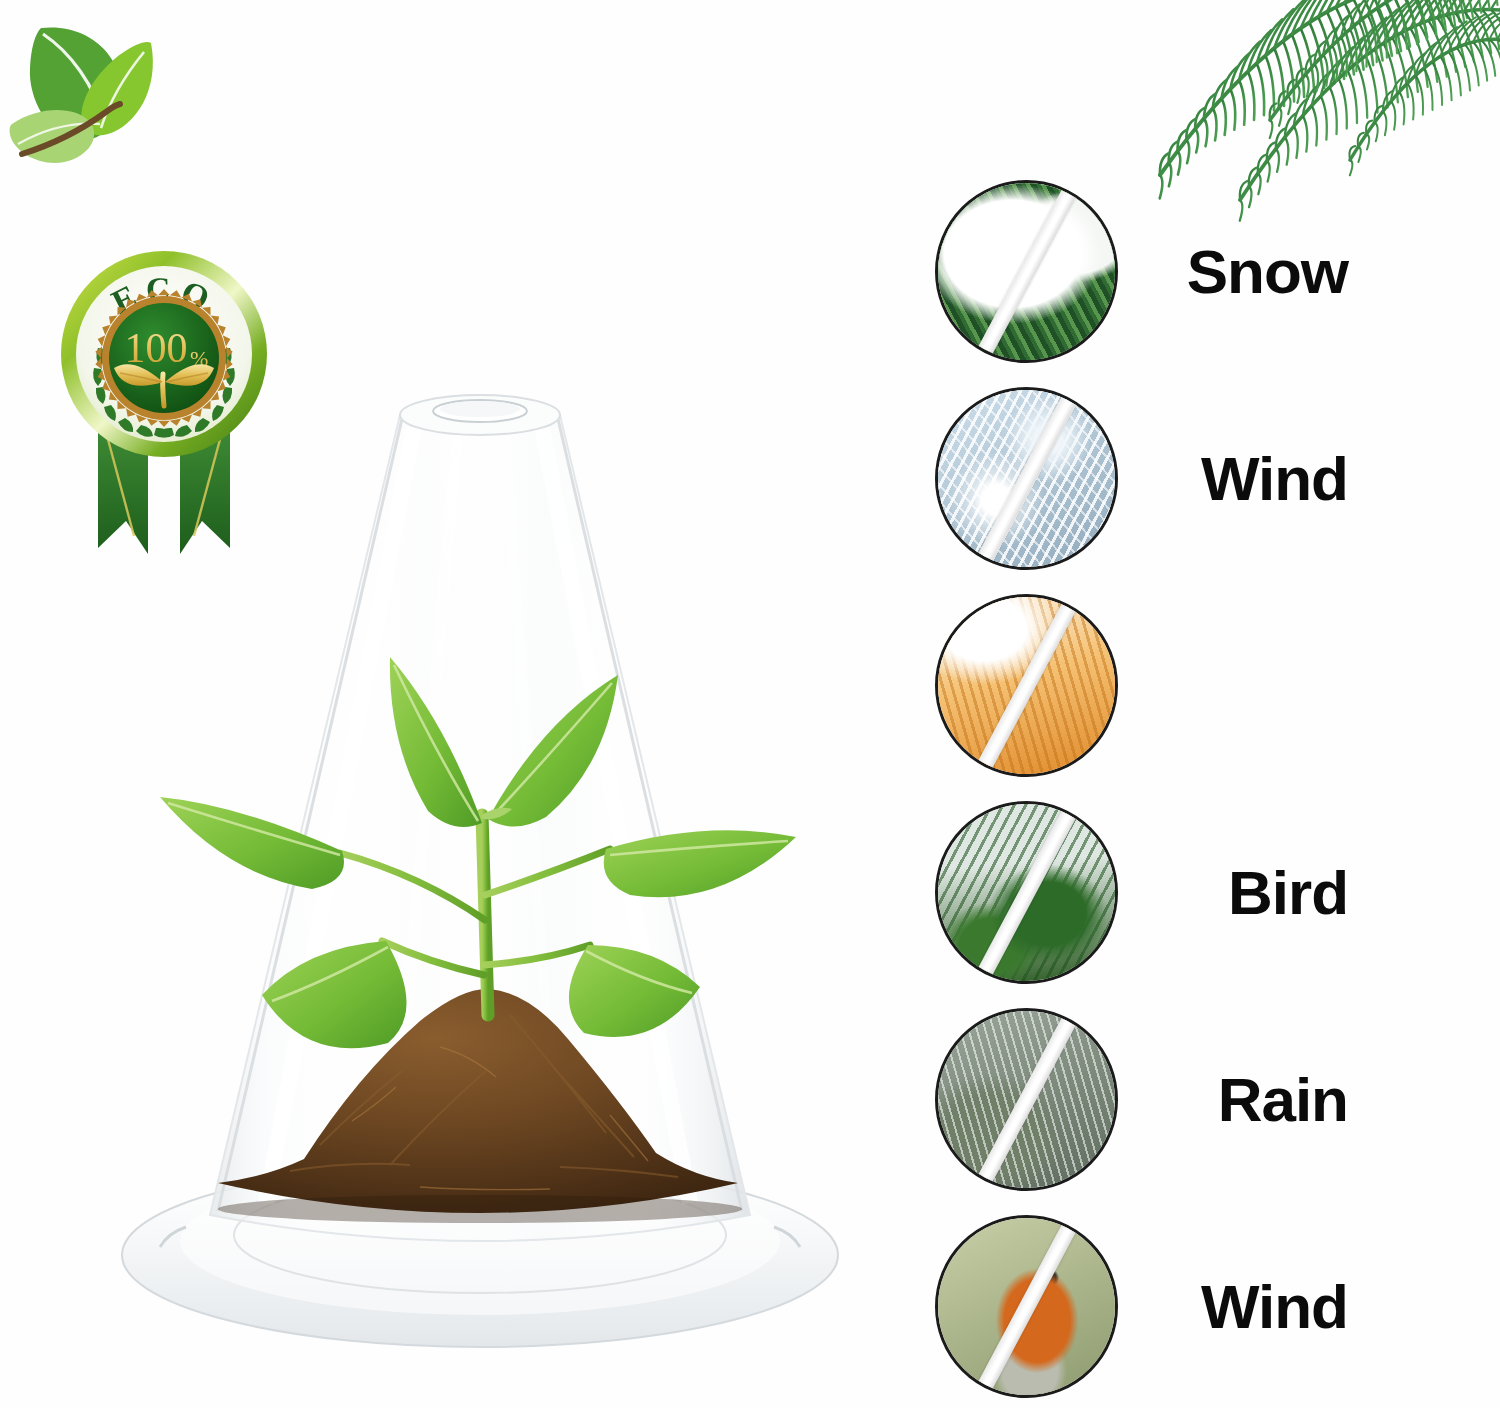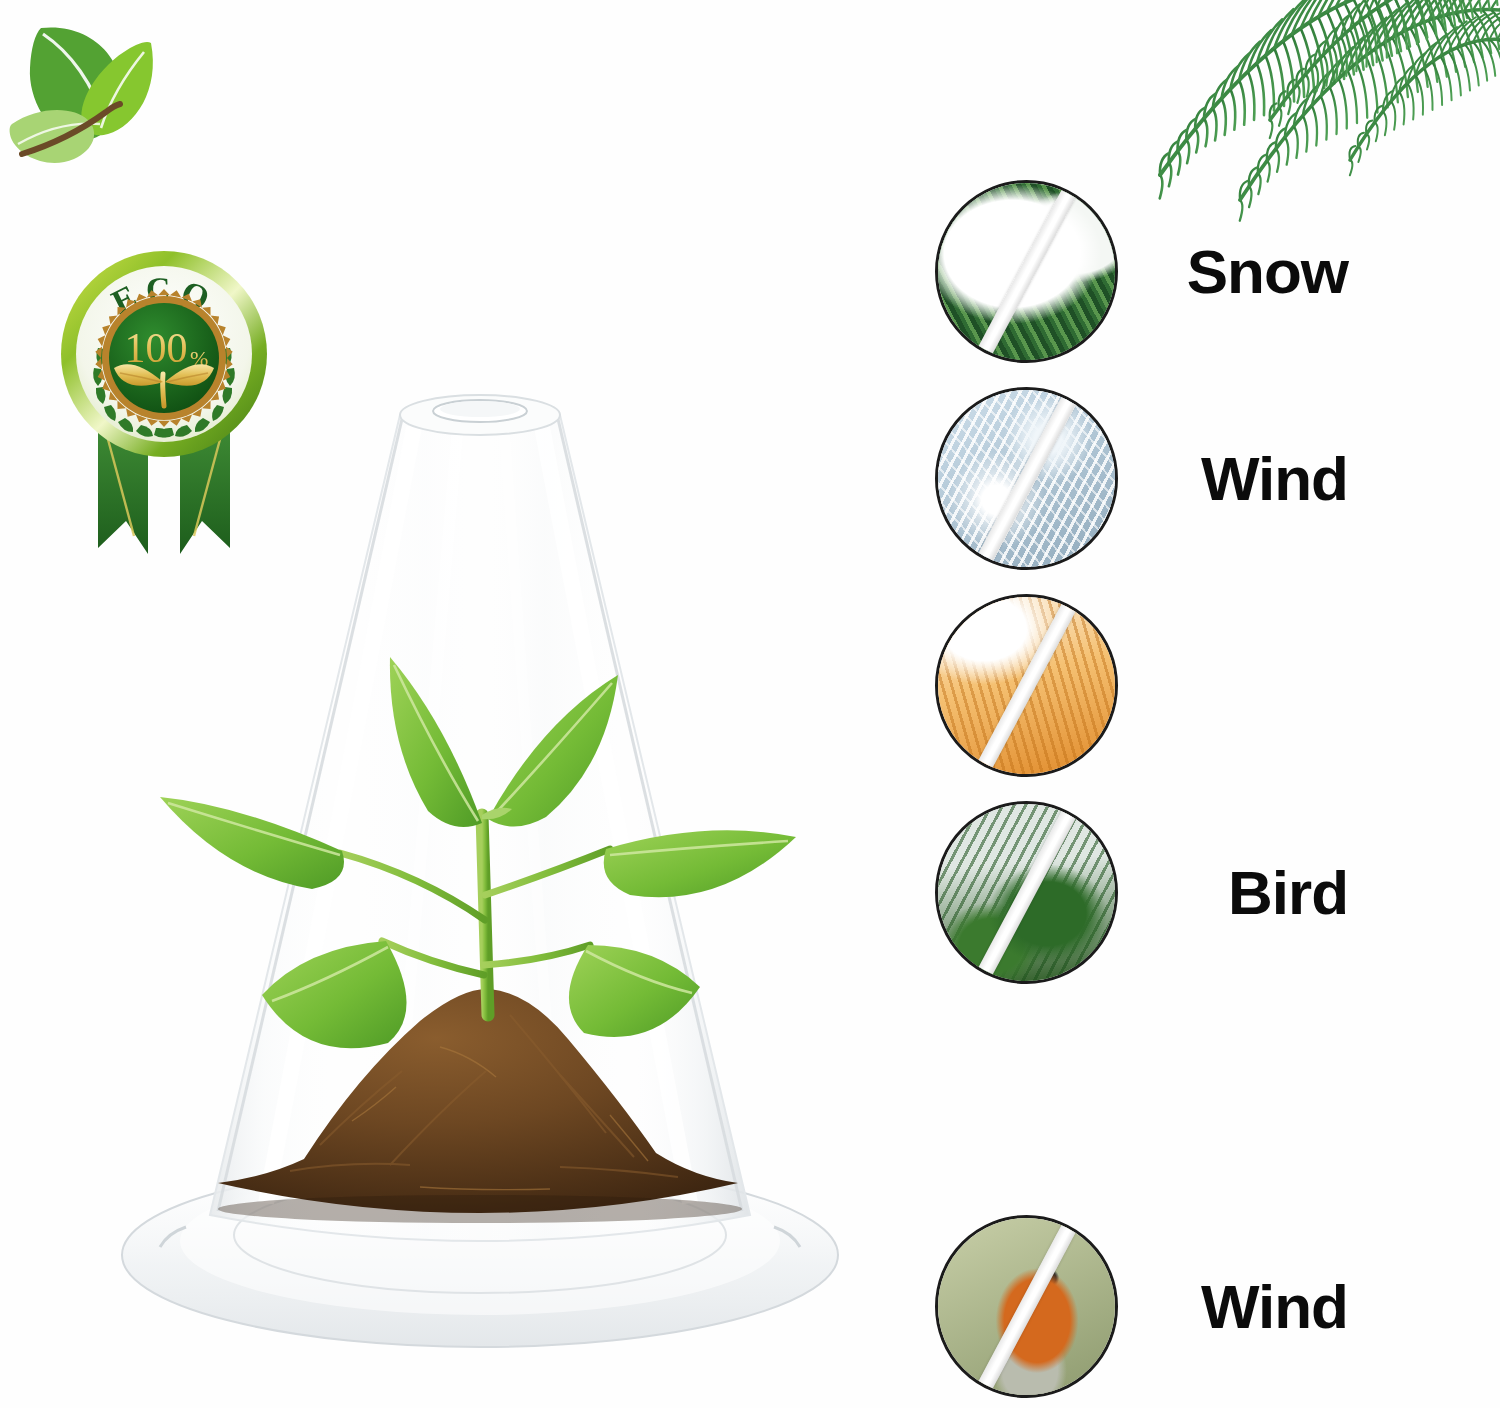--- a/index.html
+++ b/index.html
@@ -552,20 +552,27 @@
     </div>
 
     <div class="feature-row" style="top:621px">
       <div class="feature-icon">
         <div class="photo" id="ph-wind" style="background: radial-gradient(48% 40% at 62% 62%, rgb(45, 107, 40) 0px, rgb(45, 107, 40) 45%, rgba(45, 107, 40, 0) 70%), radial-gradient(40% 34% at 30% 80%, rgb(59, 122, 46) 0px, rgb(59, 122, 46) 45%, rgba(59, 122, 46, 0) 72%), repeating-linear-gradient(-62deg, rgba(27, 80, 26, 0.55) 0px, rgba(27, 80, 26, 0.55) 3px, rgba(120, 180, 90, 0) 3px, rgba(120, 180, 90, 0) 10px), linear-gradient(175deg, rgb(223, 231, 226) 0px, rgb(223, 231, 226) 34%, rgb(46, 93, 38) 100%);"></div>
           <div class="slash"></div>
       </div>
       <div class="feature-label">Bird</div>
     </div>
 
+    <div class="feature-row" style="top:828px">
+      <div class="feature-icon">
+        <div class="photo" id="ph-rain" style="background: repeating-linear-gradient(74deg, rgba(255, 255, 255, 0.55) 0px, rgba(255, 255, 255, 0.55) 2px, rgba(255, 255, 255, 0) 2px, rgba(255, 255, 255, 0) 8px), radial-gradient(55% 45% at 30% 70%, rgb(111, 127, 104) 0px, rgb(111, 127, 104) 50%, rgba(111, 127, 104, 0) 76%), linear-gradient(160deg, rgb(154, 167, 154), rgb(93, 107, 92));"></div>
+          <div class="slash"></div>
+      </div>
+      <div class="feature-label">Rain</div>
+    </div>
 
     <div class="feature-row" style="top:1035px">
       <div class="feature-icon">
         <div class="photo" id="ph-bird" style="background: radial-gradient(30% 38% at 56% 58%, rgb(212, 105, 30) 0px, rgb(212, 105, 30) 62%, rgba(212, 105, 30, 0) 78%), radial-gradient(circle at 63% 34%, rgb(43, 43, 43) 0px, rgb(43, 43, 43) 4%, rgba(43, 43, 43, 0) 6%), radial-gradient(26% 30% at 52% 86%, rgb(185, 188, 174) 0px, rgb(185, 188, 174) 60%, rgba(185, 188, 174, 0) 80%), linear-gradient(155deg, rgb(200, 207, 168), rgb(141, 154, 110));"></div>
           <div class="slash"></div>
       </div>
       <div class="feature-label">Wind</div>
     </div>
 
   </div>

